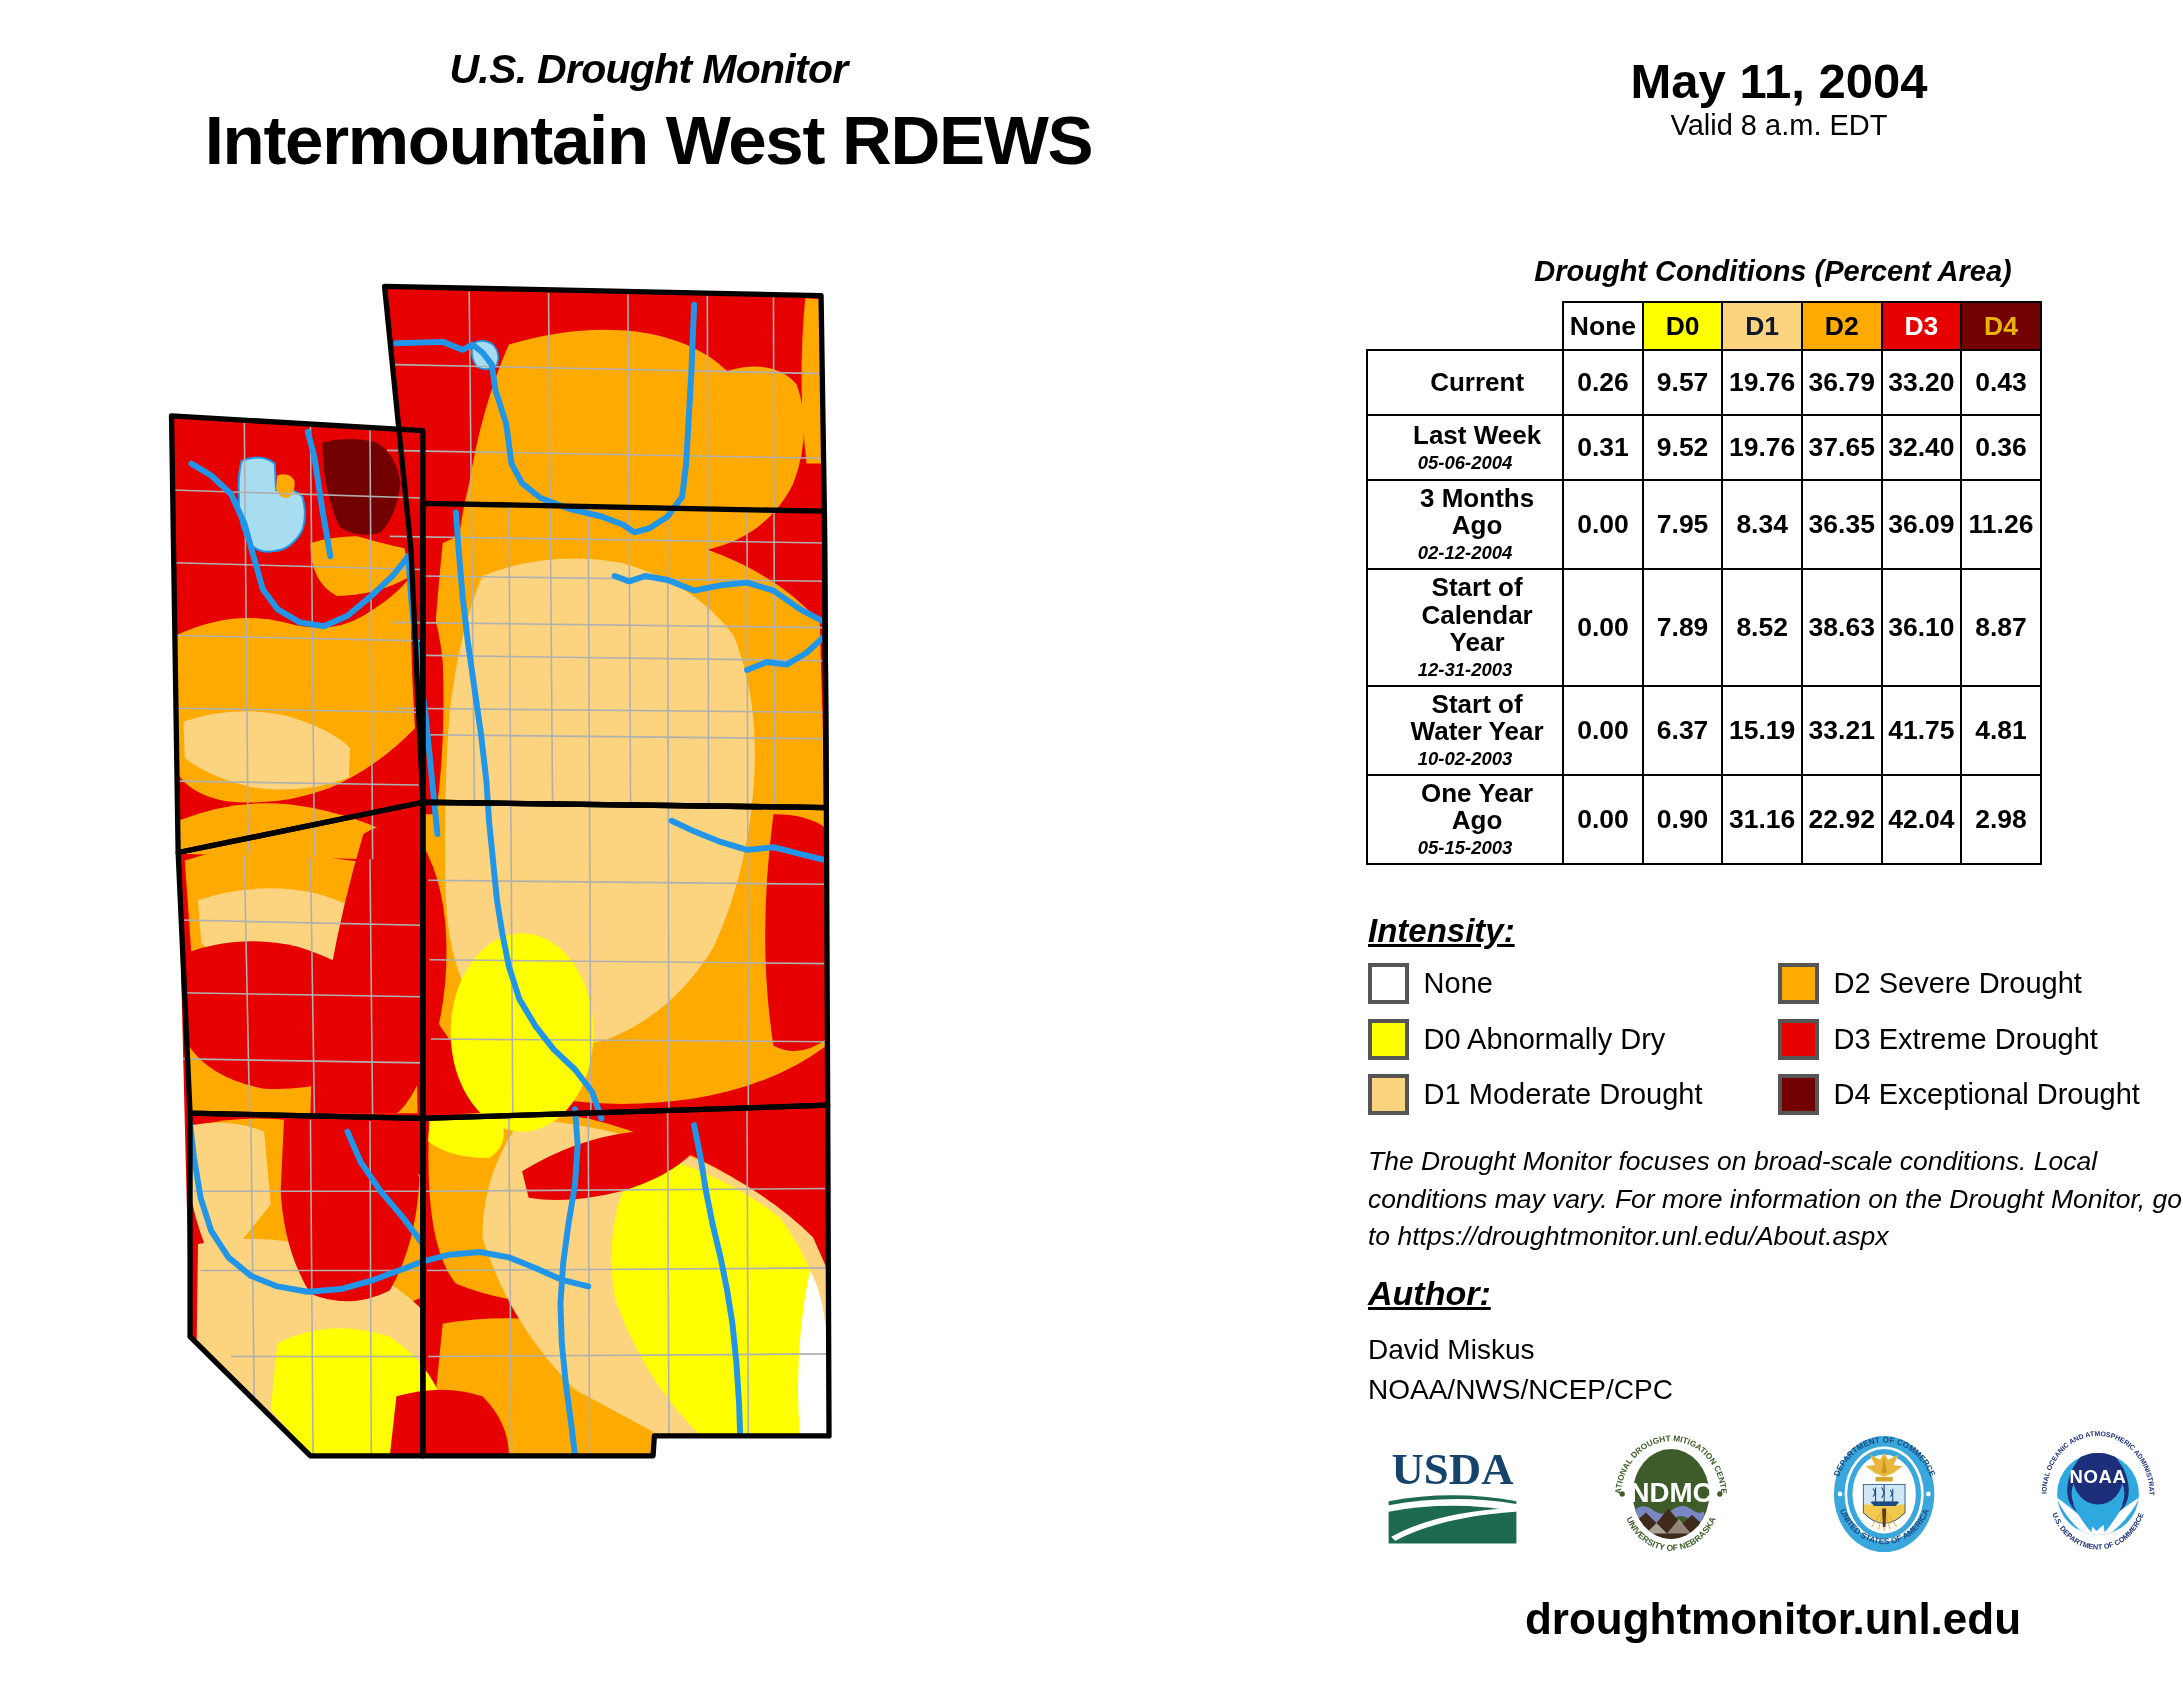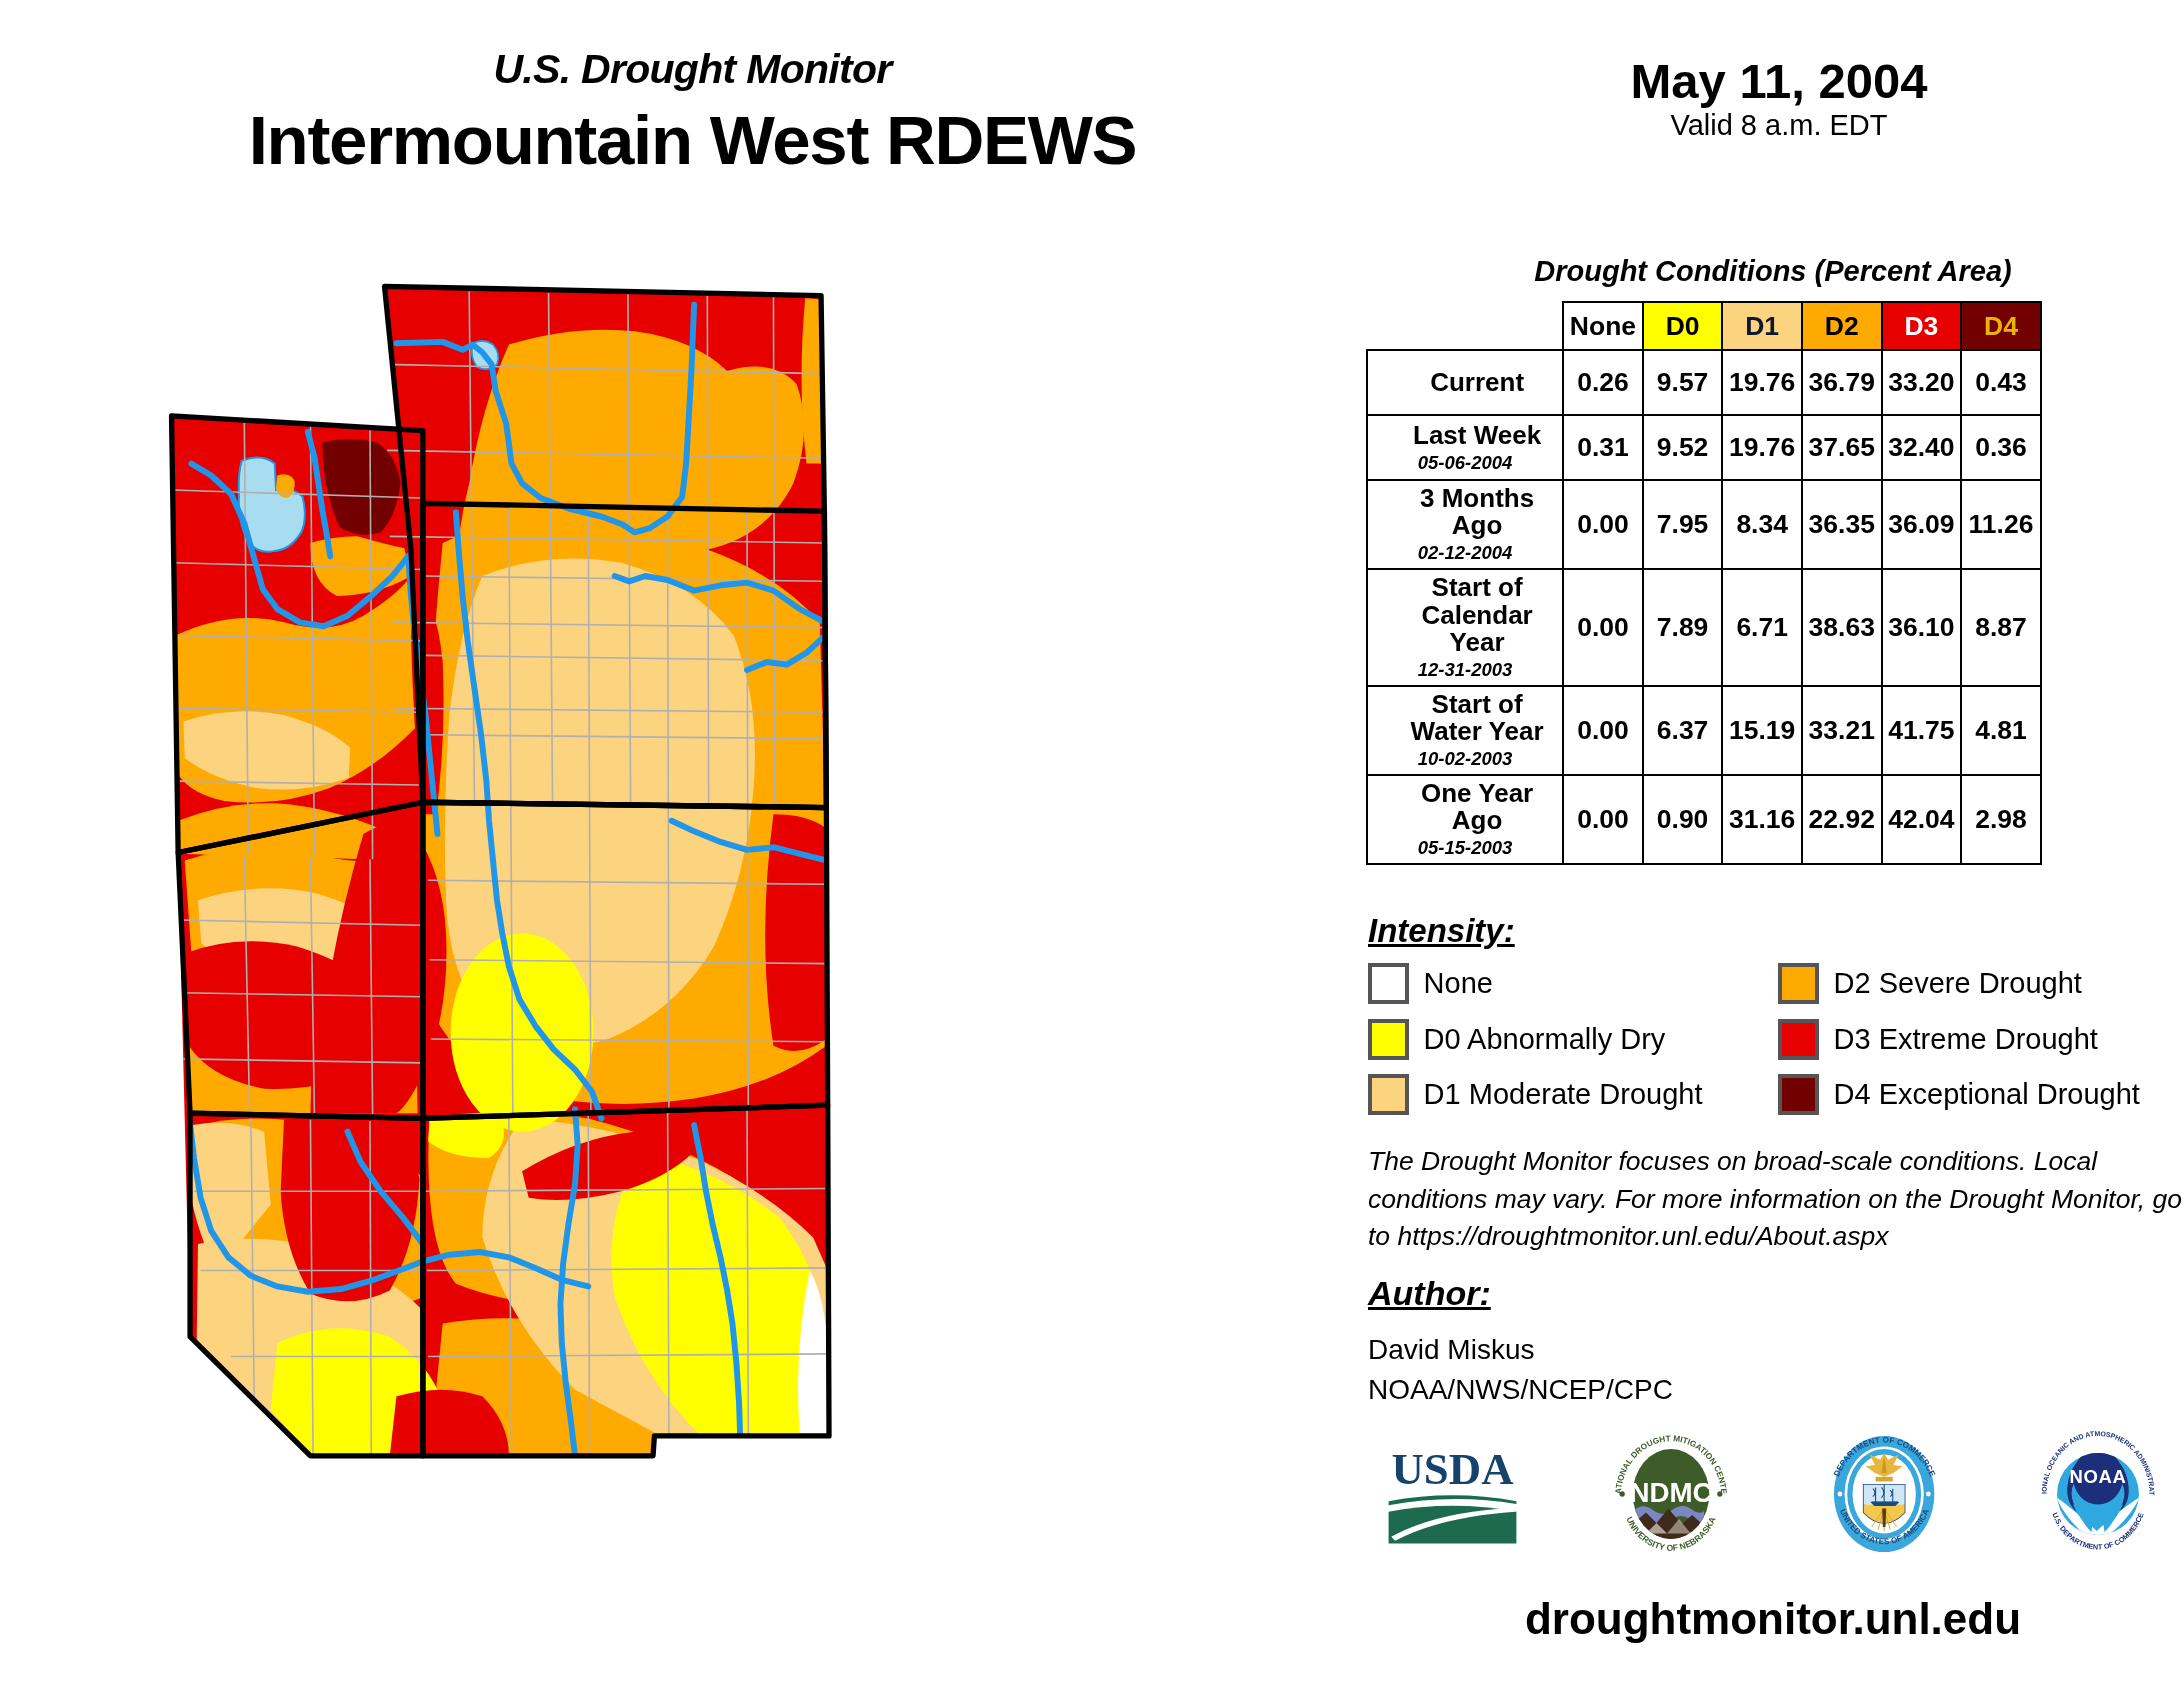--- a/index.html
+++ b/index.html
@@ -1,21 +1,21 @@
 <!DOCTYPE html>
 <html style="font-size:10.6px"><head>
 <meta charset="utf-8">
 <title>U.S. Drought Monitor - Intermountain West RDEWS</title>
 <style>
   html,body{margin:0;padding:0;background:#fff;}
   body{width:2183px;height:1687px;position:relative;
        font-family:"Liberation Sans","DejaVu Sans",sans-serif;color:#000;overflow:hidden;}
 
   
-  #title-block{position:absolute;left:0;top:46px;width:1297px;text-align:center;padding-left:44px;}
+  #title-block{position:absolute;left:0;top:46px;width:1297px;text-align:center;}
   #sub-title{font-size:41px;font-weight:bold;font-style:italic;letter-spacing:-0.7px;}
   #main-title{font-size:69px;font-weight:bold;margin-top:8px;letter-spacing:-1.3px;}
 
   #date-block{position:absolute;left:1359px;top:53px;width:840px;text-align:center;}
   #date-main{font-size:49px;font-weight:bold;}
   #date-released{font-size:30px;font-weight:bold;font-style:italic;margin-top:9.3px;}
   #date-valid{font-size:29px;font-weight:normal;}
 
   
   #table-caption{position:absolute;left:1363px;top:255px;width:820px;text-align:center;
@@ -131,21 +131,21 @@
         <td class="val">36.09</td>
         <td class="val">11.26</td>
       </tr>
       <tr>
         <td class="rowlab">
           <div class="rl-name">Start of<br>Calendar Year</div>
           <div class="rl-date">12-31-2003</div>
         </td>
         <td class="val">0.00</td>
         <td class="val">7.89</td>
-        <td class="val">6.71</td>
+        <td class="val">8.52</td>
         <td class="val">38.63</td>
         <td class="val">36.10</td>
         <td class="val">8.87</td>
       </tr>
       <tr>
         <td class="rowlab">
           <div class="rl-name">Start of<br>Water Year</div>
           <div class="rl-date">10-02-2003</div>
         </td>
         <td class="val">0.00</td>

